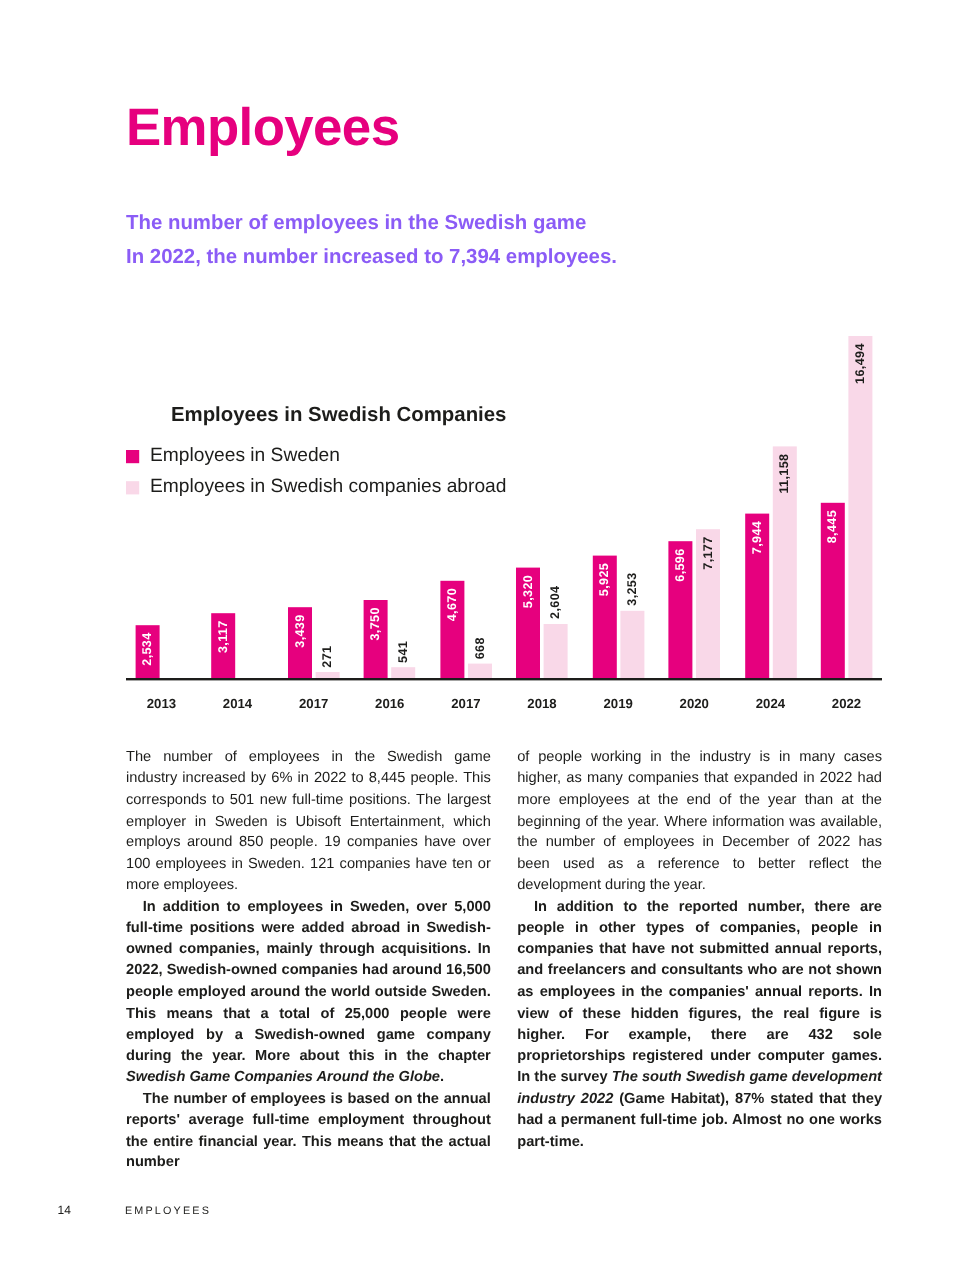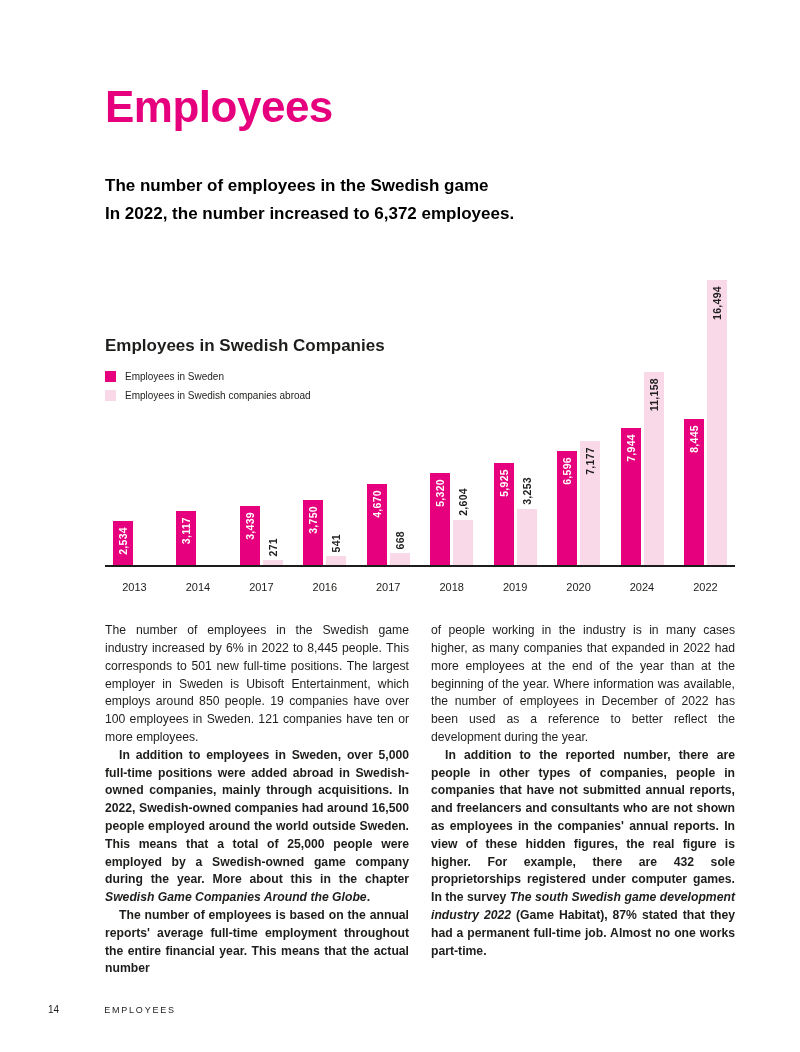--- a/index.html
+++ b/index.html
@@ -2,61 +2,61 @@
 <html><head>
 <meta charset="utf-8">
 <style>
   * { margin:0; padding:0; box-sizing:border-box; }
   html,body { background:#ffffff; }
   body { font-family:"Liberation Sans", sans-serif; color:#1d1d1b; }
   .page { position:relative; width:800px; height:1052px; background:#fff; padding:68px 65px 0 105px; overflow:hidden; margin:16px auto; }
 
   .title { font-size:44px; font-weight:bold; color:#e6007e; letter-spacing:-0.5px; line-height:1.05; margin-bottom:42px; }
 
-  .intro { font-size:17px; font-weight:bold; line-height:28px; color:#000000; }
+  .intro { font-size:17px; font-weight:bold; line-height:28px; color:#8b5cf6; }
 
   .chart-section { position:relative; margin-top:54px; height:311px; }
   .chart-head { position:absolute; top:54px; left:0; z-index:2;text-align:right; }
   .chart-title { font-size:17px; font-weight:bold; margin-bottom:15px; }
-  .legend-row { display:flex; align-items:center; gap:9px; margin-bottom:8px; font-size:10px; }
+  .legend-row { display:flex; align-items:center; gap:9px; margin-bottom:8px; font-size:16px; }
   .swatch { width:11px; height:11px; flex:0 0 11px; display:inline-block; }
 
   .plot { position:absolute; left:0; right:0; bottom:26px; height:285px;
           display:flex; justify-content:space-between; align-items:flex-end;
           border-bottom:2px solid #1d1d1b; padding:0 8px; }
   .group { display:flex; align-items:flex-end; gap:3px; width:43px; flex:0 0 43px; }
   .bar { width:20px; flex:0 0 20px; position:relative; }
   .bar-label { position:absolute; left:50%; writing-mode:vertical-rl;
                transform:translateX(-50%) rotate(180deg);
                font-size:10.5px; font-weight:bold; white-space:nowrap; letter-spacing:0.3px; }
   .bar-label.inside { top:6px; }
   .bar-label.above { bottom:100%; margin-bottom:4px; color:#1d1d1b; }
 
   .xaxis { position:absolute; left:0; right:0; bottom:0; display:flex; justify-content:space-between; padding:0 8px; }
-  .year { width:43px; flex:0 0 43px; text-align:center; font-size:11px; font-weight:normal; }
+  .year { width:43px; flex:0 0 43px; text-align:center; font-size:11px; font-weight:bold; }
 
   .article { display:flex; gap:22px; margin-top:29px; font-size:12.2px; line-height:17.8px; text-align:justify; }
   .col { flex:1; min-width:0; }
   .para { margin:0; }
   .para.indent { text-indent:14px;font-weight:bold; }
 
   .footer { position:absolute; left:48px; top:988px; display:flex; align-items:baseline; }
   .pnum { font-weight:normal; font-size:10px; }
   .psec { margin-left:45px; font-size:9px; letter-spacing:1.8px; }
 </style>
 </head>
 <body>
 
 <div class="page">
 
   <h1 class="title">Employees</h1>
 
   <div class="intro">
     <div>The number of employees in the Swedish game</div>
-    <div>In 2022, the number increased to 6,372 employees.</div>
+    <div>In 2022, the number increased to 7,394 employees.</div>
   </div>
 
   <section class="chart-section">
     <div class="chart-head">
       <h2 class="chart-title">Employees in Swedish Companies</h2>
       <div id="legend">
           <div class="legend-row">
             <span class="swatch" style="background: rgb(230, 0, 126);"></span>
             <span>Employees in Sweden</span>
           </div>

